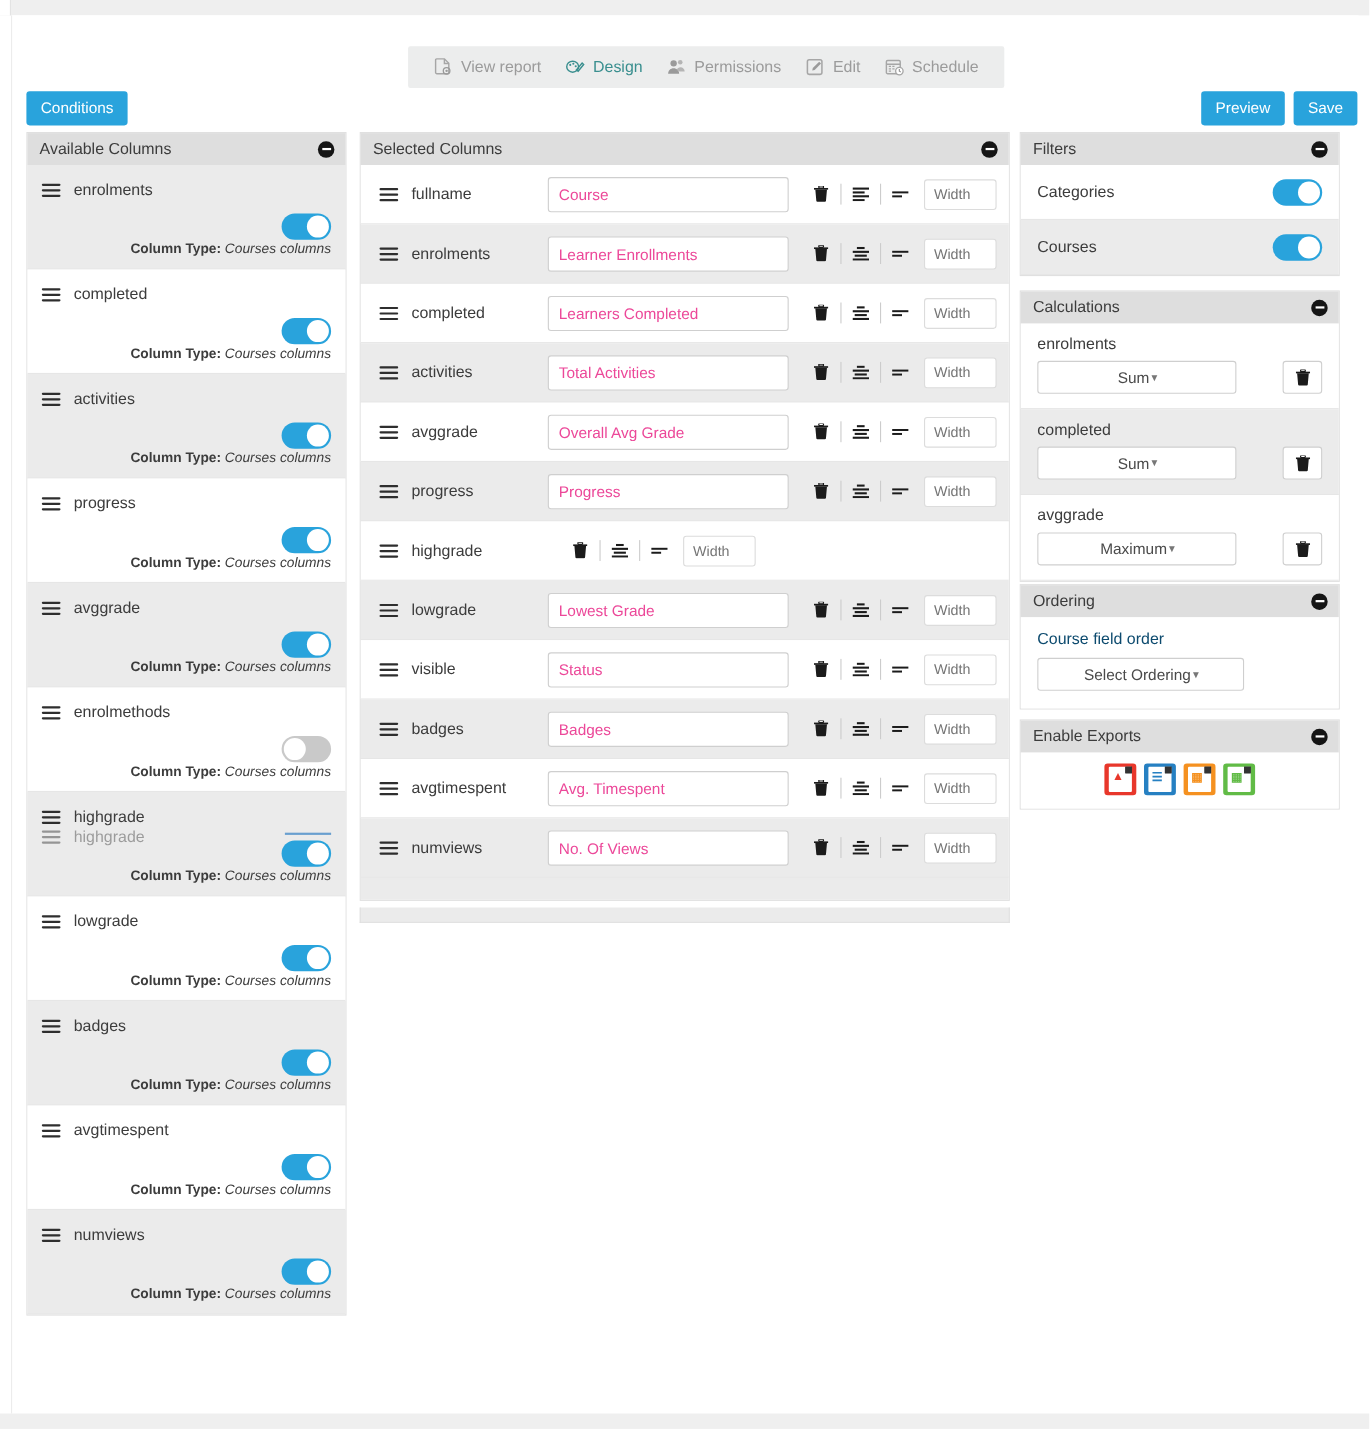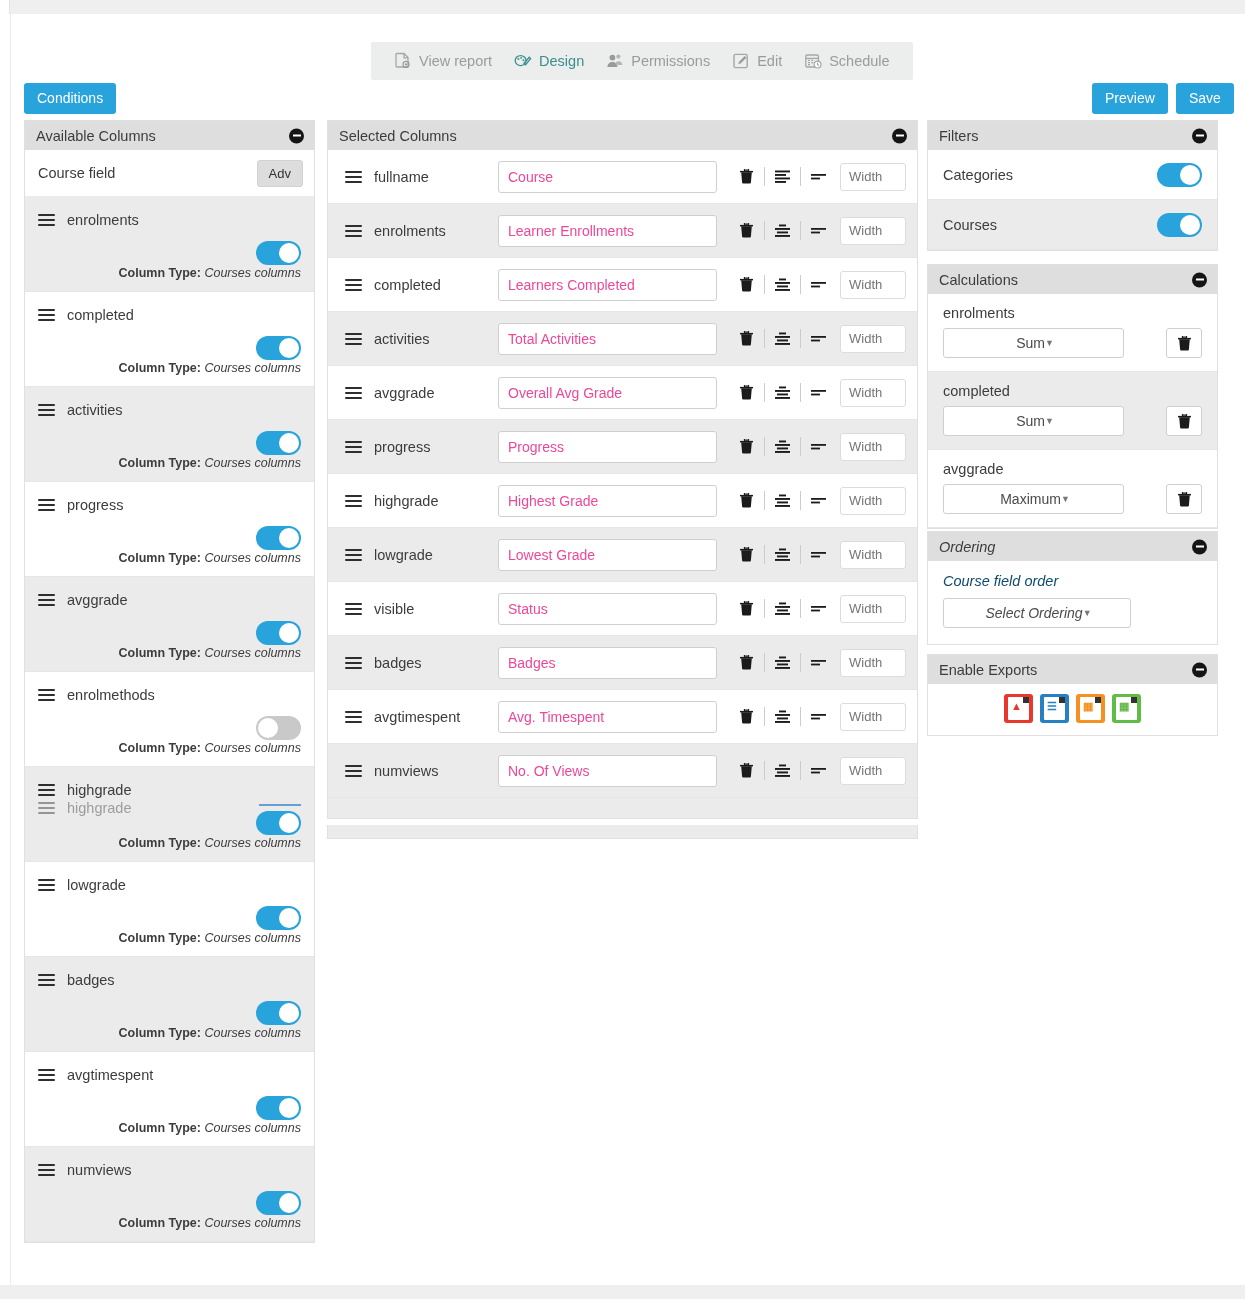--- a/index.html
+++ b/index.html
@@ -206,21 +206,21 @@
     cursor:pointer;
   }
   .sel-dd .caret { font-size:9px; color:#777; }
   .calc-del {
     width:36px; height:30px;
     border:1px solid #cfcfcf; border-radius:3px; background:#fff;
     display:flex; align-items:center; justify-content:center;
     cursor:pointer;
   }
 
-  #ordering-panel { left:927px; top:531px; width:291px;font-style:italic; }
+  #ordering-panel { left:927px; top:531px; width:291px; }
   .ordering-body { background:#fff; padding:12px 15px 16px 15px; }
   .ordering-label { font-size:14.5px; color:#0c4a6e; margin-bottom:9px; }
   .order-dd { width:188px; }
 
   #exports-panel { left:927px; top:654px; width:291px; }
   .exports-body { background:#fff; padding:10px 0 12px 0; display:flex; justify-content:center; gap:7px; }
   .exp-ico {
     width:29px; height:29px; border-radius:3px;
     position:relative; cursor:pointer;
     display:flex; align-items:flex-end; justify-content:center;
@@ -315,24 +315,20 @@
 <button class="btn-blue" id="preview-btn">Preview</button>
 <button class="btn-blue" id="save-btn">Save</button>
 
 <div class="panel" id="available-panel">
   <div class="panel-head">
     <span>Available Columns</span>
     <span class="collapse">
         <i></i>
       </span>
   </div>
-  <div class="course-field-row">
-    <span class="cf-label">Course field</span>
-    <button class="adv-btn">Adv</button>
-  </div>
   <div id="avail-list">
       <div class="avail-item odd">
         <div class="avail-top">
           <span class="grip">
             <i></i>
             <i></i>
             <i></i>
           </span>
           <span class="avail-name">enrolments</span>
         </div>
@@ -689,21 +685,20 @@
           <input class="width-input" type="text" placeholder="Width" value="" style="">
         </span>
       </div>
       <div class="sel-row even">
         <span class="grip">
           <i></i>
           <i></i>
           <i></i>
         </span>
         <span class="sel-name">highgrade</span>
-        <input class="sel-input" type="text" value="Highest Grade" style="">
         <span class="sel-actions">
           <span class="act-btn">
             <svg width="13" height="15" viewBox="0 0 13 15">
               <path d="M1.2 3.3h10.6l-.9 10.2a1 1 0 0 1-1 .9H3.1a1 1 0 0 1-1-.9z" fill="#1b1b1b"></path>
               <rect x="0" y="1.9" width="13" height="1.5" fill="#1b1b1b"></rect>
               <rect x="4.4" y="0" width="4.2" height="1.9" rx="0.5" fill="none" stroke="#1b1b1b" stroke-width="1.1"></rect>
             </svg>
           </span>
           <span class="act-sep"></span>
           <span class="act-btn">

